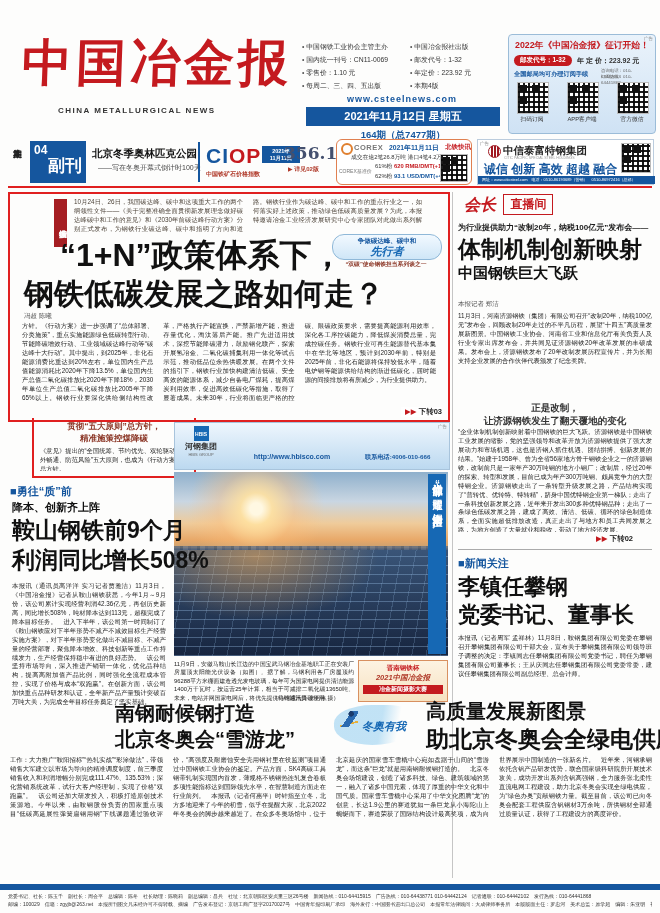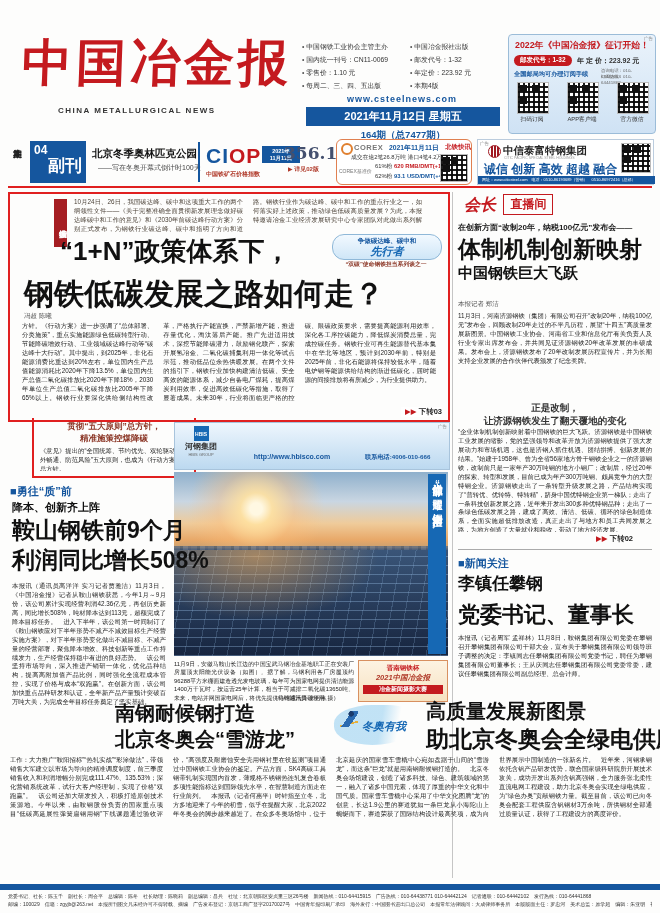--- a/index.html
+++ b/index.html
@@ -147,21 +147,21 @@
   <div class="abs redbox" style="left:8px;top:192px;width:438px;height:226px;">
     <div class="abs vtext" style="left:44px;top:5px;width:13px;height:44px;background:#a51e22;color:#fff;font-size:8px;font-weight:bold;padding:2px 0;text-align:center;">编者按</div>
     <div class="abs cols2 jtext t6" style="left:64px;top:4px;width:348px;height:36px;overflow:hidden;color:#4a4036;">10月24日、26日，我国碳达峰、碳中和这项重大工作的两个纲领性文件——《关于完整准确全面贯彻新发展理念做好碳达峰碳中和工作的意见》和《2030年前碳达峰行动方案》分别正式发布，为钢铁行业碳达峰、碳中和指明了方向和道路。钢铁行业作为碳达峰、碳中和工作的重点行业之一，如何落实好上述政策，推动绿色低碳高质量发展？为此，本报特邀请冶金工业经济发展研究中心专家团队对此做出系列解读和分析，今天推出“双碳”使命钢铁担当系列谈之一，以飨读者。</div>
 
     <div class="abs" style="left:322px;top:40px;width:108px;height:24px;background:linear-gradient(180deg,#f2f9ff,#cfe6f7);border:1px solid #8fb8d8;border-radius:12px;text-align:center;">
       <div style="font-size:6.5px;font-weight:bold;color:#15569e;padding-top:2px;">争做碳达峰、碳中和</div>
       <div style="font-size:11px;font-weight:bold;font-style:italic;color:#1668b4;margin-top:-2px;">先行者</div>
     </div>
     <div class="abs" style="left:318px;top:66px;width:116px;text-align:center;font-size:5.8px;color:#8b3626;font-weight:bold;">“双碳”使命钢铁担当系列谈之一</div>
 
-    <div class="abs hl" style="left:50px;top:40px;font-size:26px;">“1+N”政策体系下，</div>
+    <div class="abs hl" style="left:50px;top:40px;font-size:32px;">“1+N”政策体系下，</div>
     <div class="abs hl" style="left:14px;top:80px;font-size:30px;">钢铁低碳发展之路如何走？</div>
     <div class="abs" style="left:14px;top:118px;font-size:6.5px;color:#555;">冯超 陈曦</div>
     <div class="abs cols3 jtext t6" style="left:12px;top:128px;width:414px;height:82px;overflow:hidden;">方针。《行动方案》进一步强调了“总体部署、分类施策”，重点实施能源绿色低碳转型行动、节能降碳增效行动、工业领域碳达峰行动等“碳达峰十大行动”。其中提出，到2025年，非化石能源消费比重达到20%左右，单位国内生产总值能源消耗比2020年下降13.5%，单位国内生产总值二氧化碳排放比2020年下降18%，2030年单位生产总值二氧化碳排放比2005年下降65%以上。钢铁行业要深化供给侧结构性改革，严格执行产能置换，严禁新增产能，推进存量优化，淘汰落后产能。推广先进适用技术，深挖节能降碳潜力，鼓励钢化联产，探索开展氢冶金、二氧化碳捕集利用一体化等试点示范，推动低品位余热供暖发展。在两个文件的指引下，钢铁行业加快构建清洁低碳、安全高效的能源体系，减少自备电厂煤耗，提高煤炭利用效率，促进高效低碳化等措施，取得了显著成果。未来30年，行业将面临更严格的控碳、限碳政策要求，需要提高能源利用效率，深化各工序控碳能力，降低煤炭消费总量，完成控碳任务。钢铁行业可再生能源替代基本集中在华北等地区，预计到2030年前，特别是2025年前，非化石能源将保持较低水平，随着电炉钢等能源供给结构的渐进低碳化，届时能源的间接排放将有所减少，为行业提供助力。</div>
     <div class="abs" style="right:6px;bottom:3px;font-size:7.5px;font-weight:bold;background:#fff;padding-left:4px;">
       <span class="red">▶▶ </span><span>下转03</span>
     </div>
   </div>
 
   <div class="abs redbox" style="left:8px;top:418px;width:160px;height:58px;border-top:none;margin-left:24px;">
     <div style="text-align:center;font-size:8.5px;font-weight:bold;color:#8b3626;padding-top:3px;">贯彻“五大原则”总方针，</div>
@@ -201,37 +201,37 @@
   <div class="abs hl" style="left:12px;top:515px;font-size:23px;">鞍山钢铁前9个月</div>
   <div class="abs hl" style="left:12px;top:545px;font-size:23px;">利润同比增长508%</div>
   <div class="abs jtext t6" style="left:12px;top:582px;width:154px;height:168px;overflow:hidden;">本报讯（通讯员高洋洋 实习记者贾雅洁）11月3日，《中国冶金报》记者从鞍山钢铁获悉，今年1月～9月份，该公司累计实现经营利润42.36亿元，再创历史新高，同比增长508%，吨材降本达到113元，超额完成了降本目标任务。　进入下半年，该公司第一时间制订了《鞍山钢铁应对下半年形势不减产不减效目标生产经营实施方案》，对下半年形势变化做出不减目标、不减产量的经营部署，聚焦降本增效、科技创新等重点工作持续发力，生产经营保持稳中有进的良好态势。　该公司坚持市场导向，深入推进产销研一体化，优化品种结构，提高高附加值产品比例，同时强化全流程成本管控，实现了价格与成本“双跑赢”。在创新方面，该公司加快重点品种研发和认证，全年新产品产量预计突破百万吨大关，为完成全年目标任务奠定了坚实基础。</div>
 
   <div class="vrule" style="left:452px;top:192px;height:686px;"></div>
 
   <div class="abs" style="left:450px;top:194px;height:22px;margin-left:14px;">
     <span style="font-family:'DejaVu Serif',serif;font-style:italic;font-weight:bold;font-size:16px;color:#c41a1f;">会长</span>
     <span style="display:inline-block;border:1.5px solid #c41a1f;color:#c41a1f;font-weight:bold;font-size:12px;padding:1px 6px;margin-left:3px;vertical-align:2px;">直播间</span>
   </div>
-  <div class="abs" style="left:458px;top:222px;width:196px;font-size:8px;font-weight:bold;white-space:nowrap;overflow:hidden;">在创新方面“改制20年，纳税100亿元”发布会——</div>
+  <div class="abs" style="left:458px;top:222px;width:196px;font-size:8px;font-weight:bold;white-space:nowrap;overflow:hidden;">为行业提供助力“改制20年，纳税100亿元”发布会——</div>
   <div class="abs hl" style="left:458px;top:234px;font-size:23px;">体制机制创新映射</div>
   <div class="abs hl" style="left:458px;top:264px;font-size:15px;">中国钢铁巨大飞跃</div>
   <div class="abs" style="left:458px;top:300px;font-size:6.5px;color:#555;">本报记者 郑洁</div>
   <div class="abs jtext t6" style="left:458px;top:312px;width:194px;height:86px;overflow:hidden;">11月3日，河南济源钢铁（集团）有限公司召开“改制20年，纳税100亿元”发布会，回顾改制20年走过的不平凡历程，展望“十四五”高质量发展新图景。中国钢铁工业协会、河南省工业和信息化厅有关负责人及行业专家出席发布会，并共同见证济源钢铁20年改革发展的丰硕成果。发布会上，济源钢铁发布了20年改制发展历程宣传片，并为长期支持企业发展的合作伙伴代表颁发了纪念奖牌。</div>
   <div class="abs" style="left:458px;top:402px;width:194px;text-align:center;font-weight:bold;font-size:9.5px;color:#333;">
     <div>正是改制，</div>
     <div>让济源钢铁发生了翻天覆地的变化</div>
   </div>
   <div class="abs jtext t6" style="left:458px;top:428px;width:194px;height:104px;overflow:hidden;">“企业体制机制创新映射着中国钢铁的巨大飞跃。济源钢铁是中国钢铁工业发展的缩影，党的坚强领导和改革开放为济源钢铁提供了强大发展动力和市场机遇，这也是济钢人抓住机遇、团结拼搏、创新发展的结果。”始建于1958年、曾为全省56家地方骨干钢铁企业之一的济源钢铁，改制前只是一家年产30万吨钢的地方小钢厂；改制后，经过20年的探索、转型和发展，目前已成为年产300万吨钢、颇具竞争力的大型特钢企业。济源钢铁走出了一条转型升级发展之路，产品结构实现了“普转优、优转特、特转精”，跻身中国优特钢企业第一梯队；走出了一条科技创新发展之路，近年来开发出300多种优特钢品种；走出了一条绿色低碳发展之路，建成了高效、清洁、低碳、循环的绿色制造体系，全面实施超低排放改造，真正走出了与地方和员工共同发展之路，为地方创造了大量就业和税收，带动了地方经济发展。</div>
   <div class="abs" style="left:596px;top:534px;font-size:7.5px;font-weight:bold;">
     <span class="red">▶▶ </span><span>下转02</span>
   </div>
   <div class="abs" style="left:458px;top:549px;width:194px;height:1px;background:#aaa;"></div>
 
   <div class="abs sect" style="left:458px;top:556px;">■新闻关注</div>
-  <div class="abs hl" style="left:458px;top:572px;font-size:17px;">李镇任攀钢</div>
+  <div class="abs hl" style="left:458px;top:572px;font-size:22px;">李镇任攀钢</div>
   <div class="abs hl" style="left:458px;top:600px;font-size:22px;">党委书记、董事长</div>
   <div class="abs jtext t6" style="left:458px;top:634px;width:194px;height:62px;overflow:hidden;">本报讯（记者周军 孟祥林）11月8日，鞍钢集团有限公司党委在攀钢召开攀钢集团有限公司干部大会，宣布关于攀钢集团有限公司领导班子调整的决定：李镇同志任攀钢集团有限公司党委书记，聘任为攀钢集团有限公司董事长；王从庆同志任攀钢集团有限公司党委常委，建议任攀钢集团有限公司副总经理、总会计师。</div>
 
   <div class="abs hl" style="left:115px;top:700px;font-size:20px;">南钢耐候钢打造</div>
   <div class="abs hl" style="left:115px;top:726px;font-size:20px;">北京冬奥会“雪游龙”</div>
 
   <div class="abs swoosh" style="left:334px;top:705px;width:84px;height:40px;">
     <div class="skier" style="left:6px;top:6px;"></div>
     <div class="abs" style="left:28px;top:14px;font-size:11px;font-weight:bold;font-style:italic;color:#1668b4;white-space:nowrap;">冬奥有我</div>
   </div>

